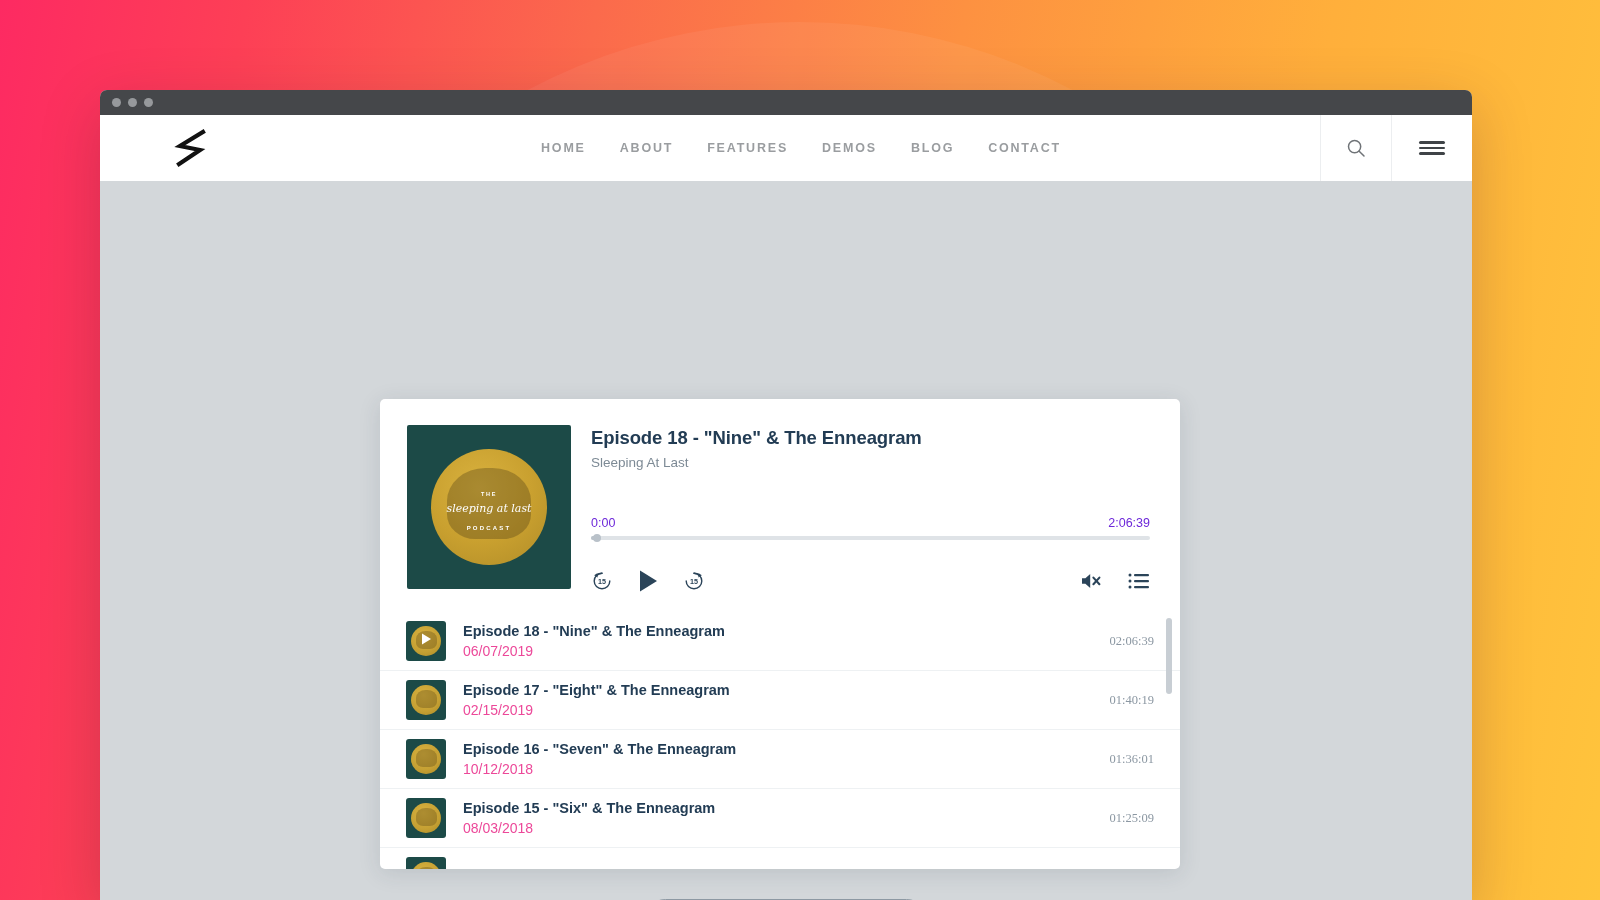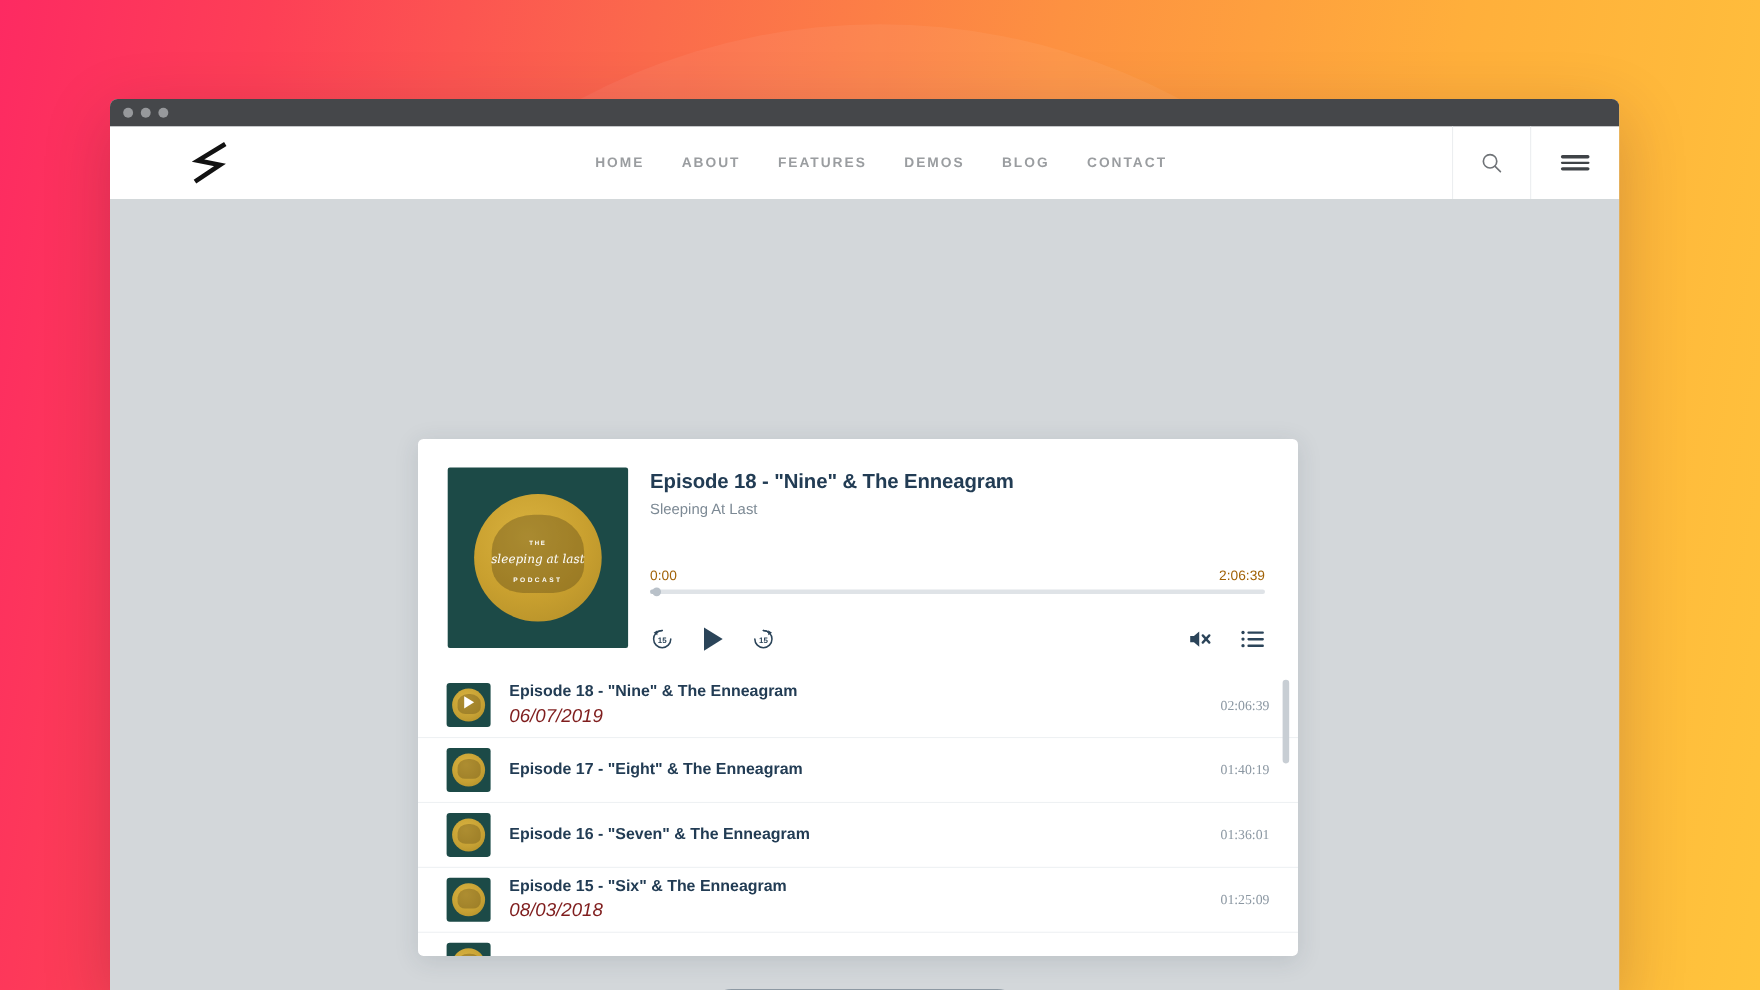--- a/index.html
+++ b/index.html
@@ -201,21 +201,21 @@
     font-size: 13.5px;
     color: #7d8a95;
     margin-top: 6px;
   }
 
   #progress-block { margin-top: 46px; }
   #time-row {
     display: flex;
     justify-content: space-between;
     font-size: 12.5px;
-    color: #a16207;
+    color: #6d28d9;
     margin-bottom: 6px;
   }
   #progress-track {
     position: relative;
     height: 4px;
     background: #dfe3e7;
     border-radius: 3px;
     cursor: pointer;
   }
   #progress-fill {
@@ -294,24 +294,23 @@
   .ep-text { flex: 1; padding-left: 17px; min-width: 0; }
   .ep-title {
     font-size: 14.5px;
     font-weight: 700;
     color: #223c54;
     white-space: nowrap;
     overflow: hidden;
     text-overflow: ellipsis;
   }
   .ep-date {
-    font-size: 17px;
-    color: #7f1d1d;
+    font-size: 14px;
+    color: #ec4899;
     margin-top: 4px;
-    font-style: italic;
   }
   .ep-dur {
     font-size: 12.5px;
     color: #8b97a2;
     flex: none;
     padding-left: 14px;
     font-family: Liberation Serif, serif;
   }
 
   #playlist-scrollbar {
@@ -489,29 +488,31 @@
                   <div class="ep-date">06/07/2019</div>
                 </div>
                 <div class="ep-dur">02:06:39</div>
               </div>
               <div class="episode-row">
                 <div class="ep-thumb">
                   <div class="ep-thumb-circle"></div>
                 </div>
                 <div class="ep-text">
                   <div class="ep-title">Episode 17 - "Eight" &amp; The Enneagram</div>
+                  <div class="ep-date">02/15/2019</div>
                 </div>
                 <div class="ep-dur">01:40:19</div>
               </div>
               <div class="episode-row">
                 <div class="ep-thumb">
                   <div class="ep-thumb-circle"></div>
                 </div>
                 <div class="ep-text">
                   <div class="ep-title">Episode 16 - "Seven" &amp; The Enneagram</div>
+                  <div class="ep-date">10/12/2018</div>
                 </div>
                 <div class="ep-dur">01:36:01</div>
               </div>
               <div class="episode-row">
                 <div class="ep-thumb">
                   <div class="ep-thumb-circle"></div>
                 </div>
                 <div class="ep-text">
                   <div class="ep-title">Episode 15 - "Six" &amp; The Enneagram</div>
                   <div class="ep-date">08/03/2018</div>

